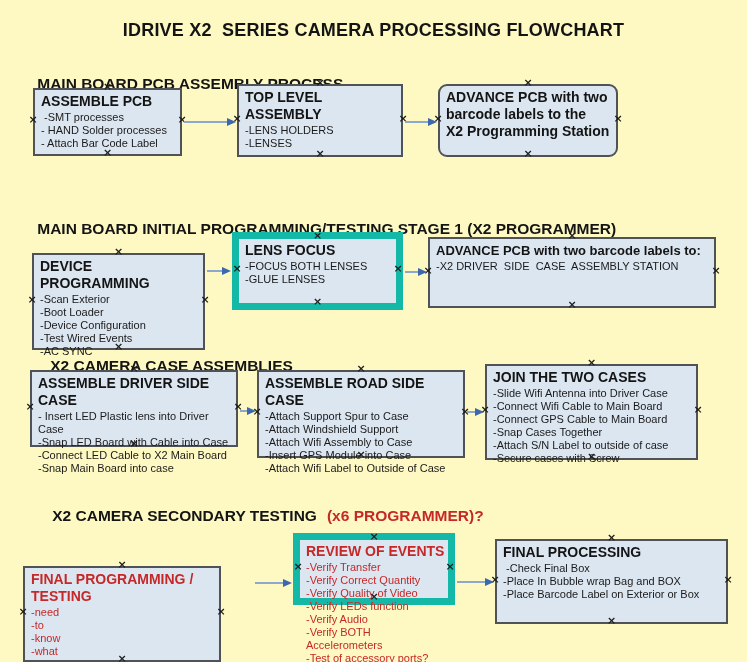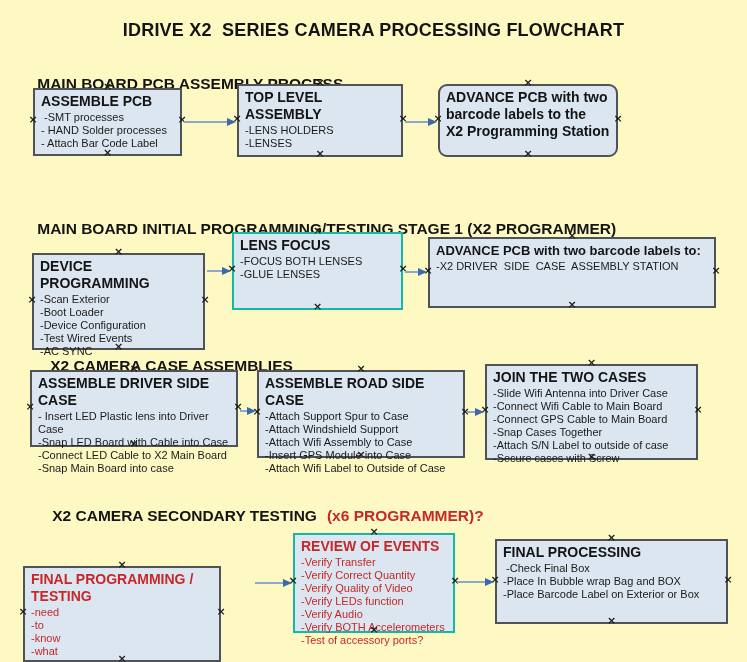--- a/index.html
+++ b/index.html
@@ -20,21 +20,21 @@
     position:absolute;font-size:15.5px;font-weight:bold;color:#141414;white-space:pre;
   }
   .sec-heading .red-part{color:#c62828;margin-left:10px;}
   .box{
     position:absolute;
     background:#dce6f1;
     border:2px solid #4f5257;
     box-sizing:border-box;
     padding:3px 0 0 6px;
   }
-  .box.gray-border{border:2px solid #14b8a6;}
+  .box.gray-border{border:7px solid #14b8a6;}
   .box-title{
     font-size:14px;font-weight:bold;line-height:17px;color:#141414;
     white-space:pre-line;margin:0 0 1px 0;
   }
   .box-title.t13{font-size:13px;white-space:nowrap;}
   .box-lines{
     font-size:11px;line-height:13px;color:#1a1a1a;white-space:pre-wrap;
   }
   .box.red .box-title,.box.red .box-lines{color:#c62828;}
   
@@ -217,21 +217,21 @@
 -know
 -what
 -goes
 -here</div>
     <span class="anchor a-t"></span>
     <span class="anchor a-b"></span>
     <span class="anchor a-l"></span>
     <span class="anchor a-r"></span>
   </div>
 
-  <div class="box red gray-border" style="left:293px;top:533px;width:162px;height:100px;">
+  <div class="box red gray-border" style="left:293px;top:533px;width:162px;height:72px;">
     <div class="box-title">REVIEW OF EVENTS</div>
     <div class="box-lines">-Verify Transfer
 -Verify Correct Quantity
 -Verify Quality of Video
 -Verify LEDs function
 -Verify Audio
 -Verify BOTH Accelerometers
 -Test of accessory ports?</div>
     <span class="anchor a-t"></span>
     <span class="anchor a-b"></span>

